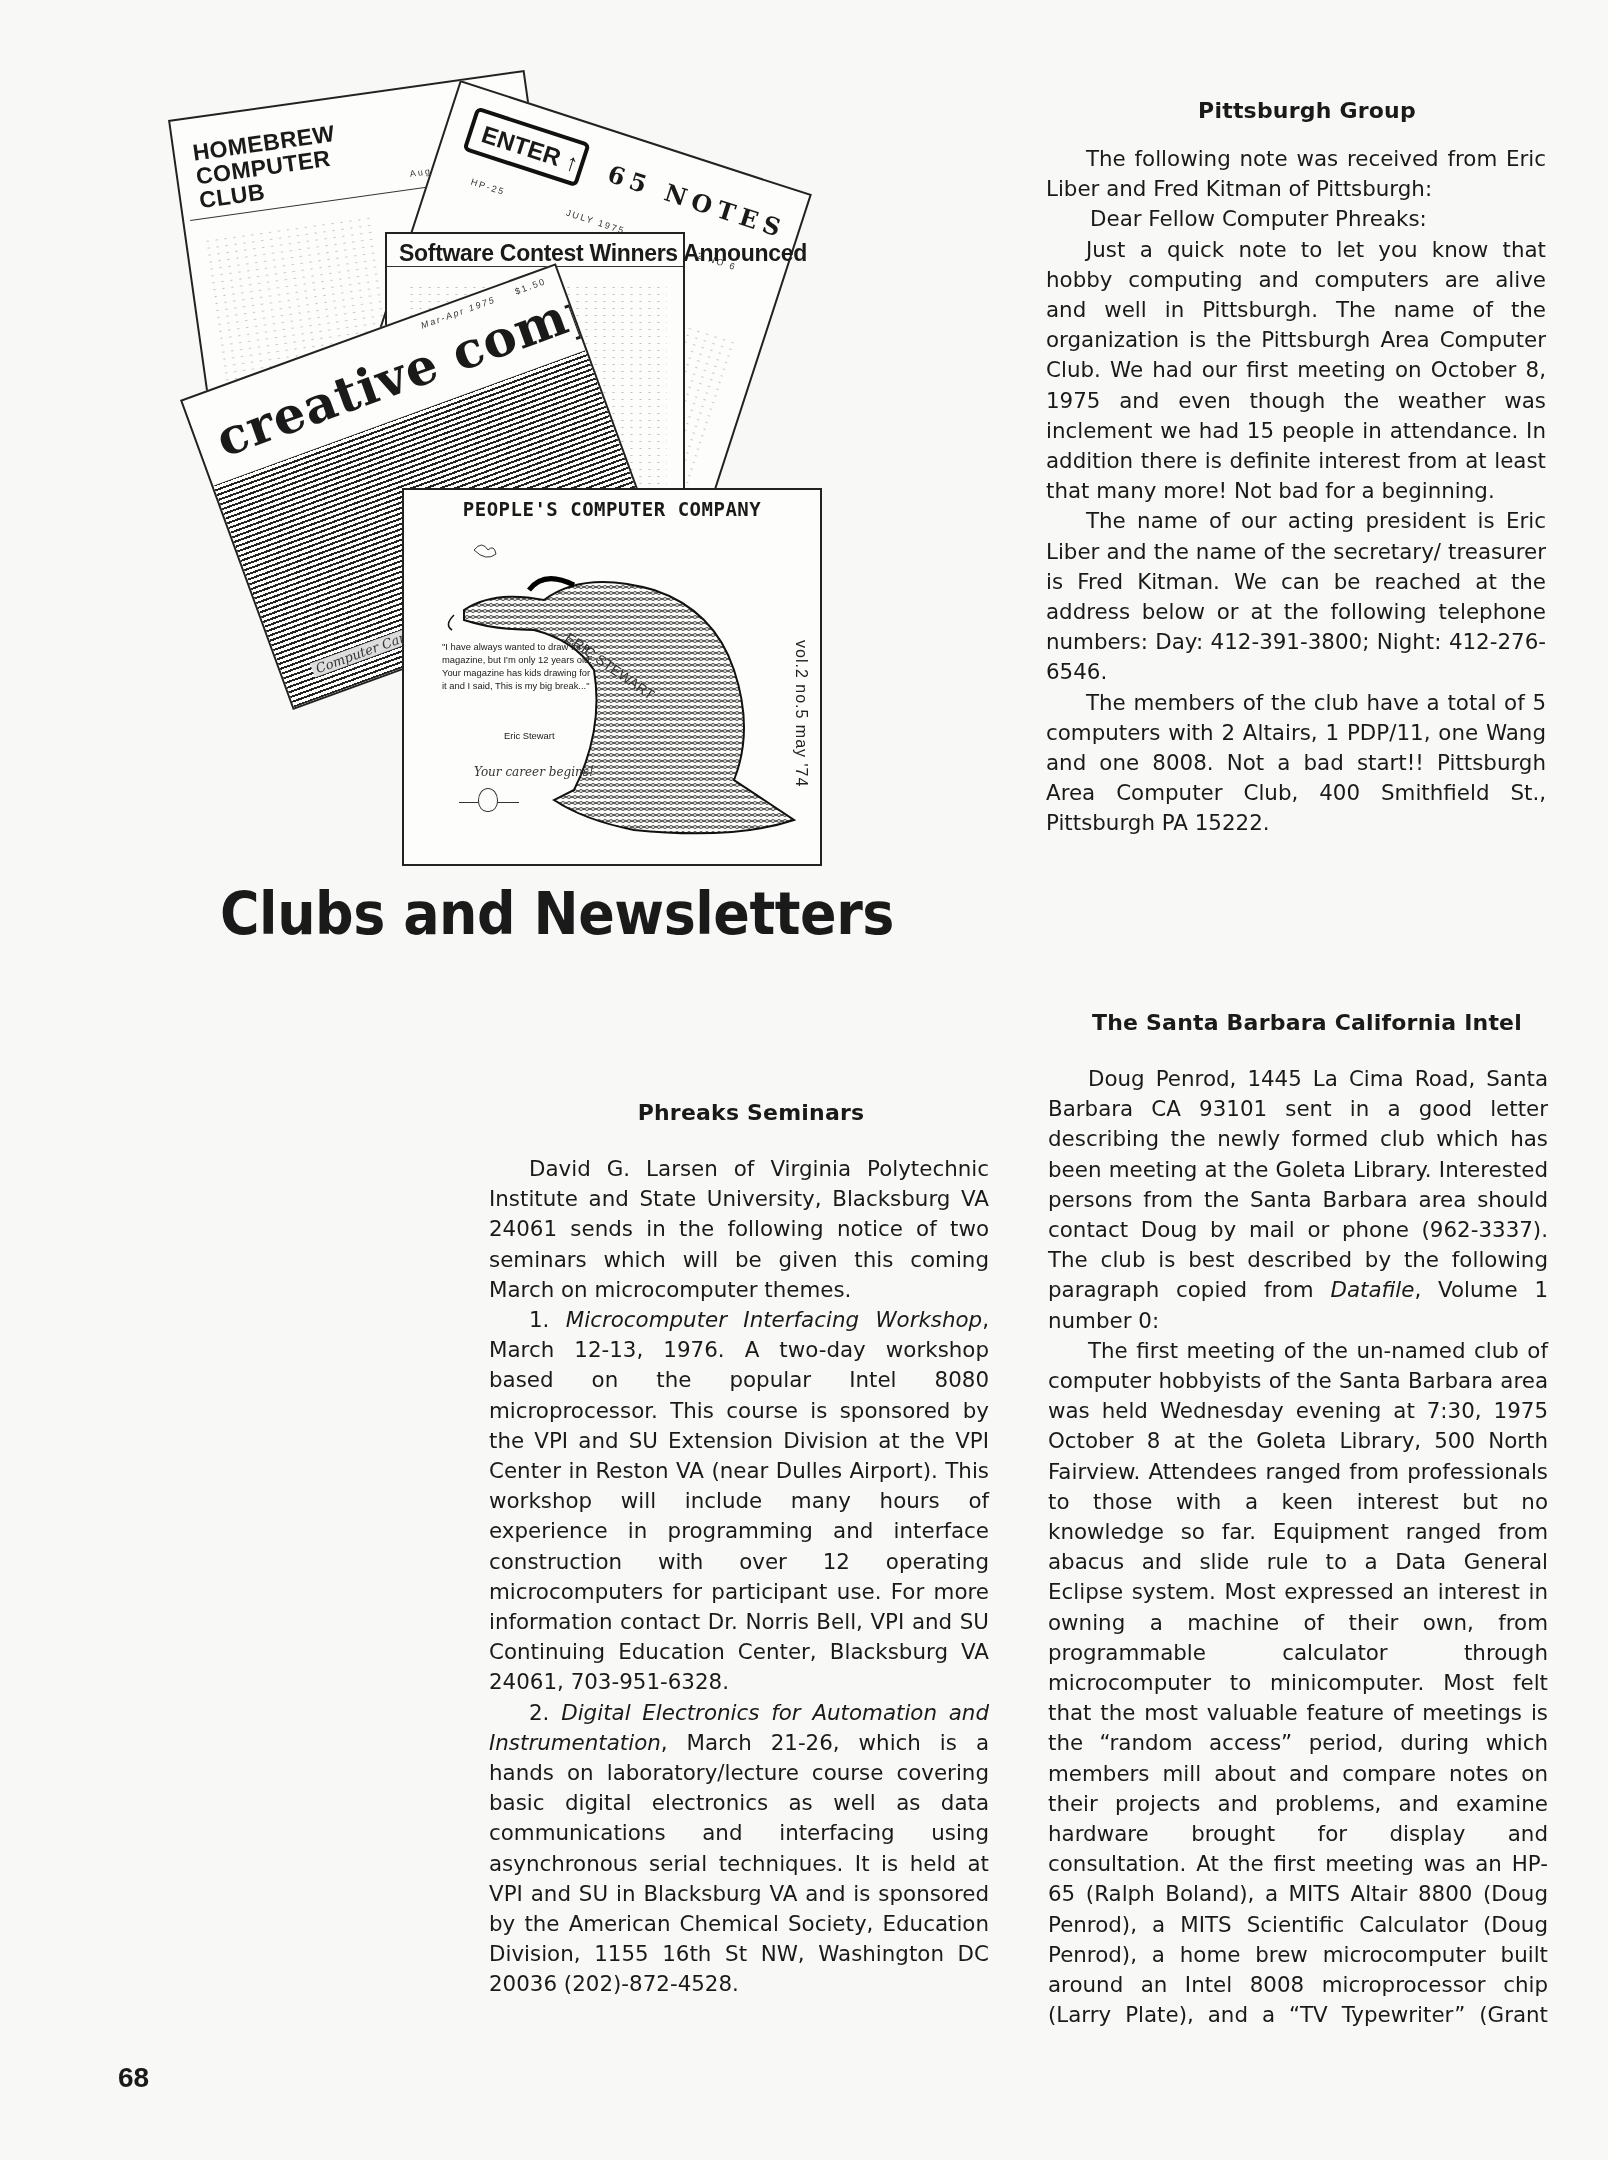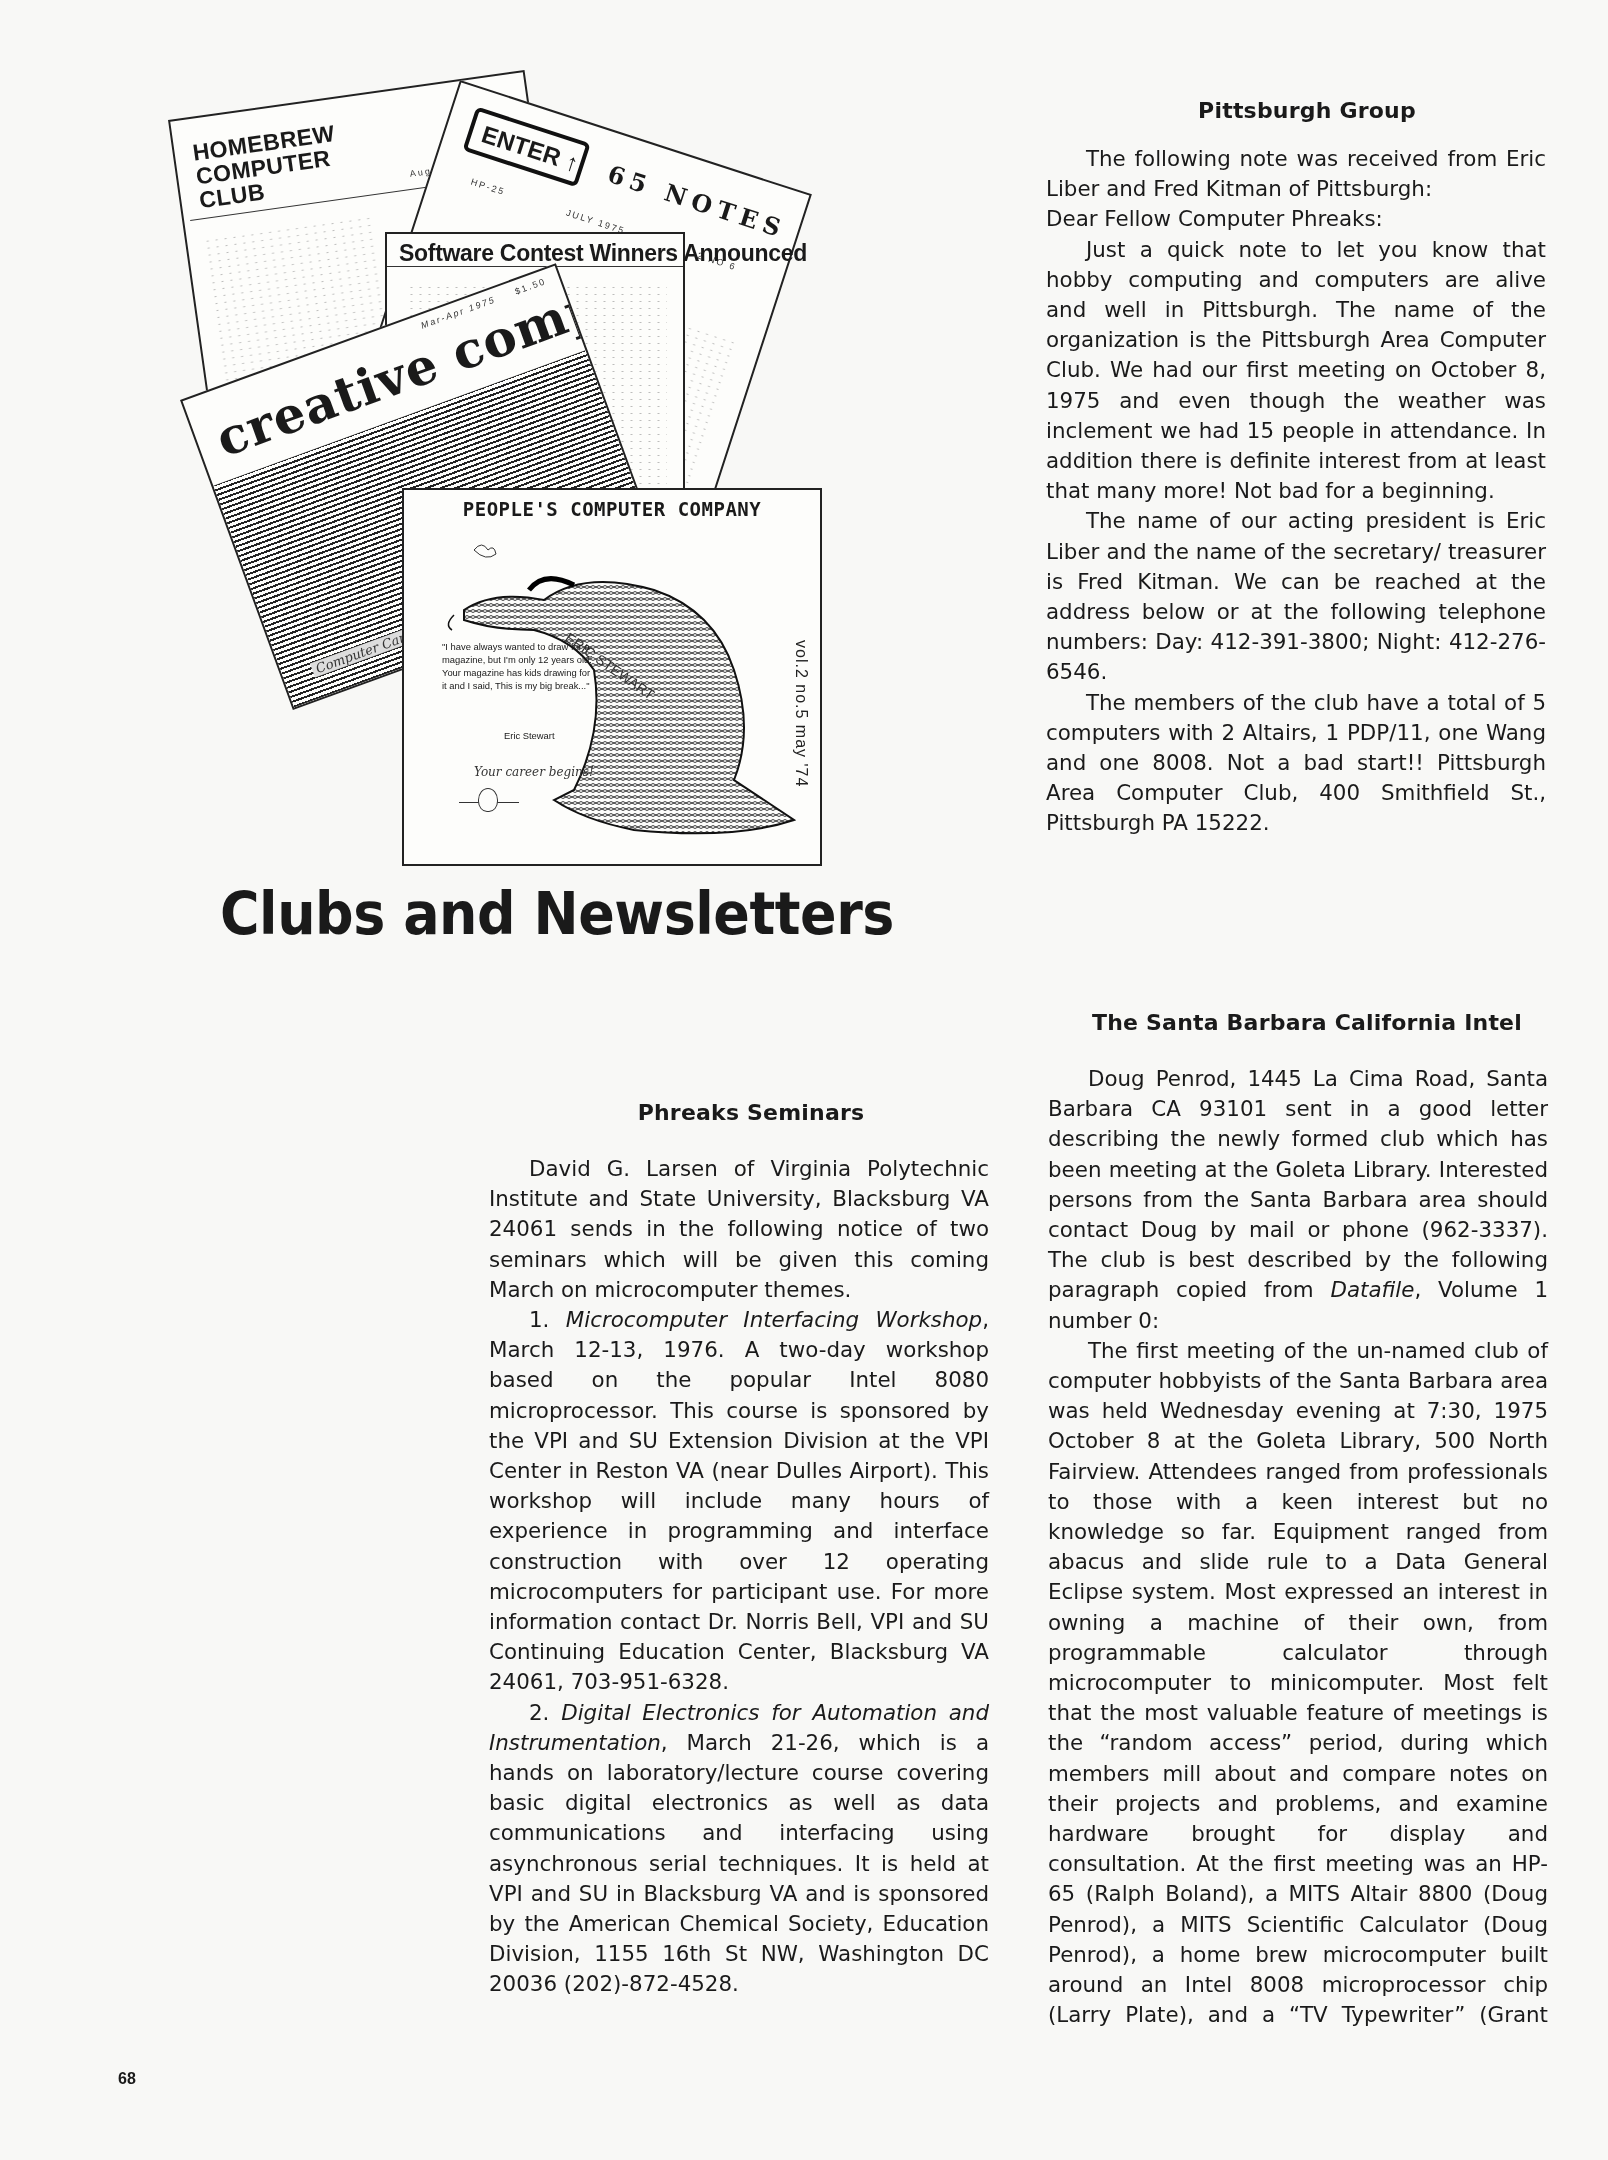--- a/index.html
+++ b/index.html
@@ -3,35 +3,35 @@
 <meta charset="utf-8">
 <style>
   html, body { margin: 0; padding: 0; }
   body {
     width: 1608px; height: 2160px; position: relative; overflow: hidden;
     background: #f8f8f6; color: #1a1a1a;
     font-family: "DejaVu Sans", sans-serif;
   }
   .col { position: absolute; font-size: 21.4px; line-height: 30.2px; text-align: justify; }
   .col p { margin: 0; text-indent: 40px; }
-  .col p.noindent { text-indent: 0; }
+  .col p.noindent { text-indent: 0; margin-left: 44px; }
   .col p { text-align-last: left; }
   .section-heading {
     position: absolute; font-family: "DejaVu Sans", sans-serif; font-size: 22px;
     font-weight: normal; text-align: center; letter-spacing: 0.2px; margin: 16px;
   }
   .section-heading b { font-weight: 600; }
   #page-title {
     position: absolute; left: 220px; top: 880px; margin: 0;
     font-family: "DejaVu Sans", sans-serif; font-size: 58px; font-weight: bold;
     letter-spacing: -0.5px; transform: scaleX(0.93); transform-origin: left top;
   }
   #page-number {
     position: absolute; left: 118px; top: 2062px; font-family: "Liberation Sans", sans-serif;
-    font-weight: bold; font-size: 16px; margin-top: 8px;
+    font-weight: bold; font-size: 28px;
   }
 
   
   #collage { position: absolute; left: 160px; top: 80px; width: 760px; height: 800px; }
   .sheet { position: absolute; background: #fdfdfb; border: 2px solid #222; box-sizing: border-box; }
   .dots { position: absolute; background-image: radial-gradient(#888 0.8px, transparent 1.2px); background-size: 9px 7px; opacity: 0.55; }
   .txtline { position: absolute; height: 2px; background: #999; }
   .homebrew-title { position: absolute; left: 18px; top: 22px; font-family: "Liberation Sans", sans-serif; font-size: 23px; font-weight: bold; line-height: 24px; letter-spacing: 0.5px; }
   .enter-box { position: absolute; left: 22px; top: 18px; width: 120px; height: 46px; border: 4px solid #111; border-radius: 6px; font-family: "Liberation Sans", sans-serif; font-weight: bold; font-size: 24px; line-height: 40px; padding-left: 10px; box-sizing: border-box; }
   .notes-title { position: absolute; left: 168px; top: 26px; font-family: "DejaVu Serif", serif; font-weight: bold; font-size: 24px; letter-spacing: 6px; }

